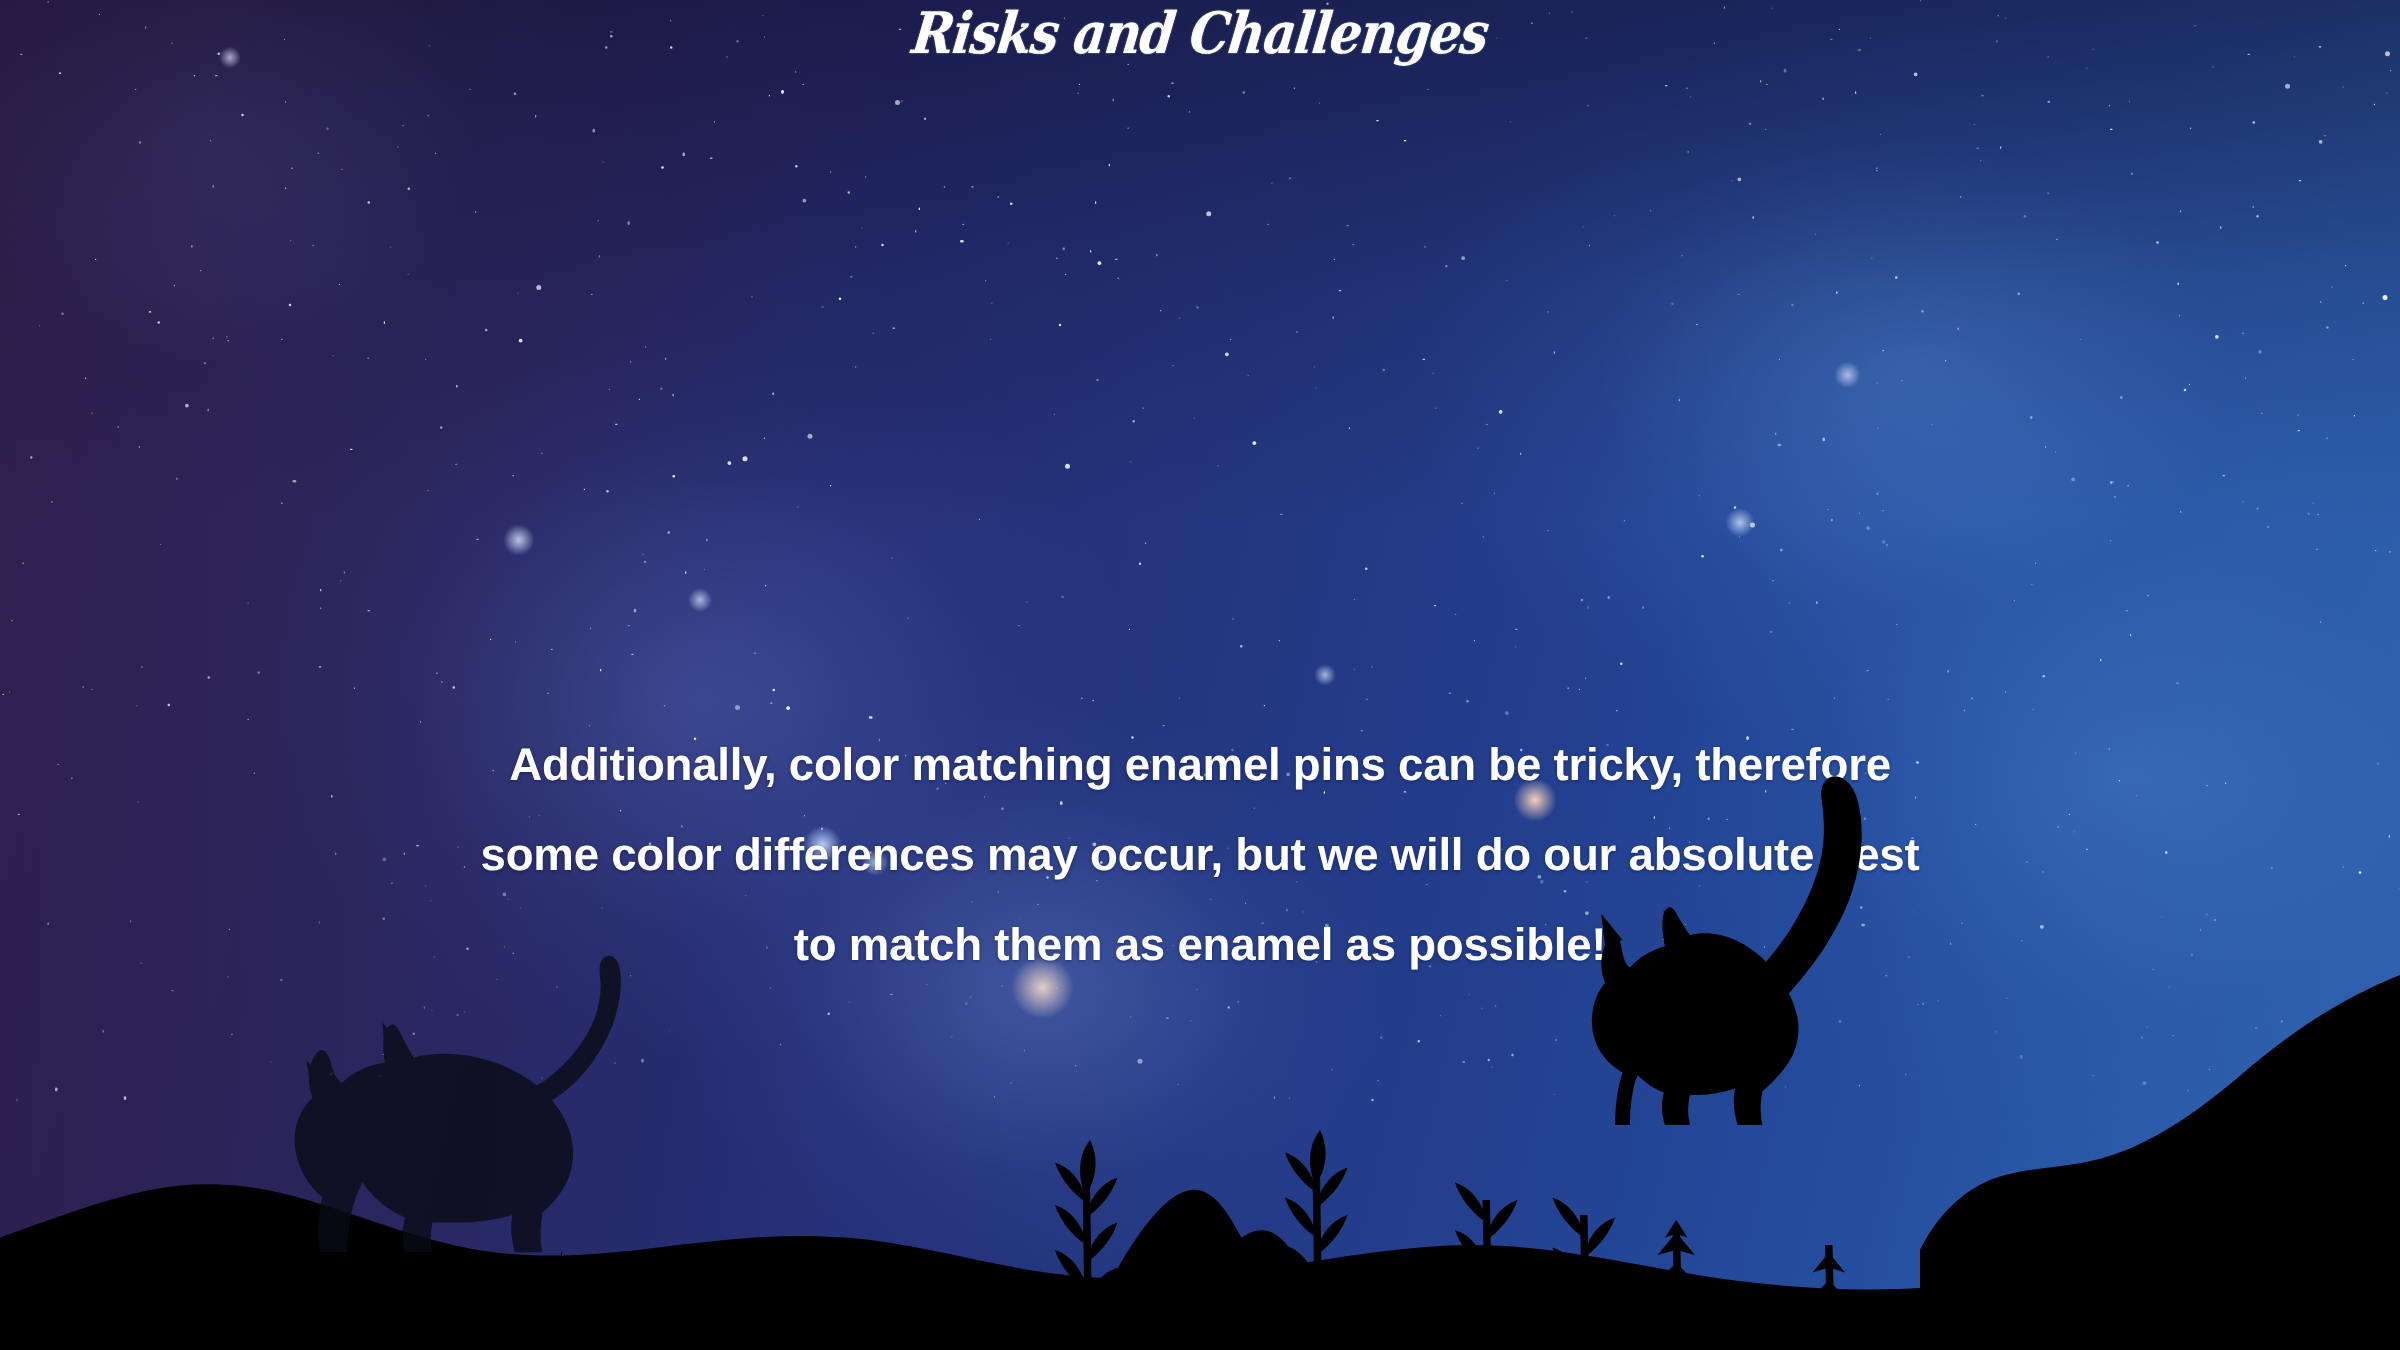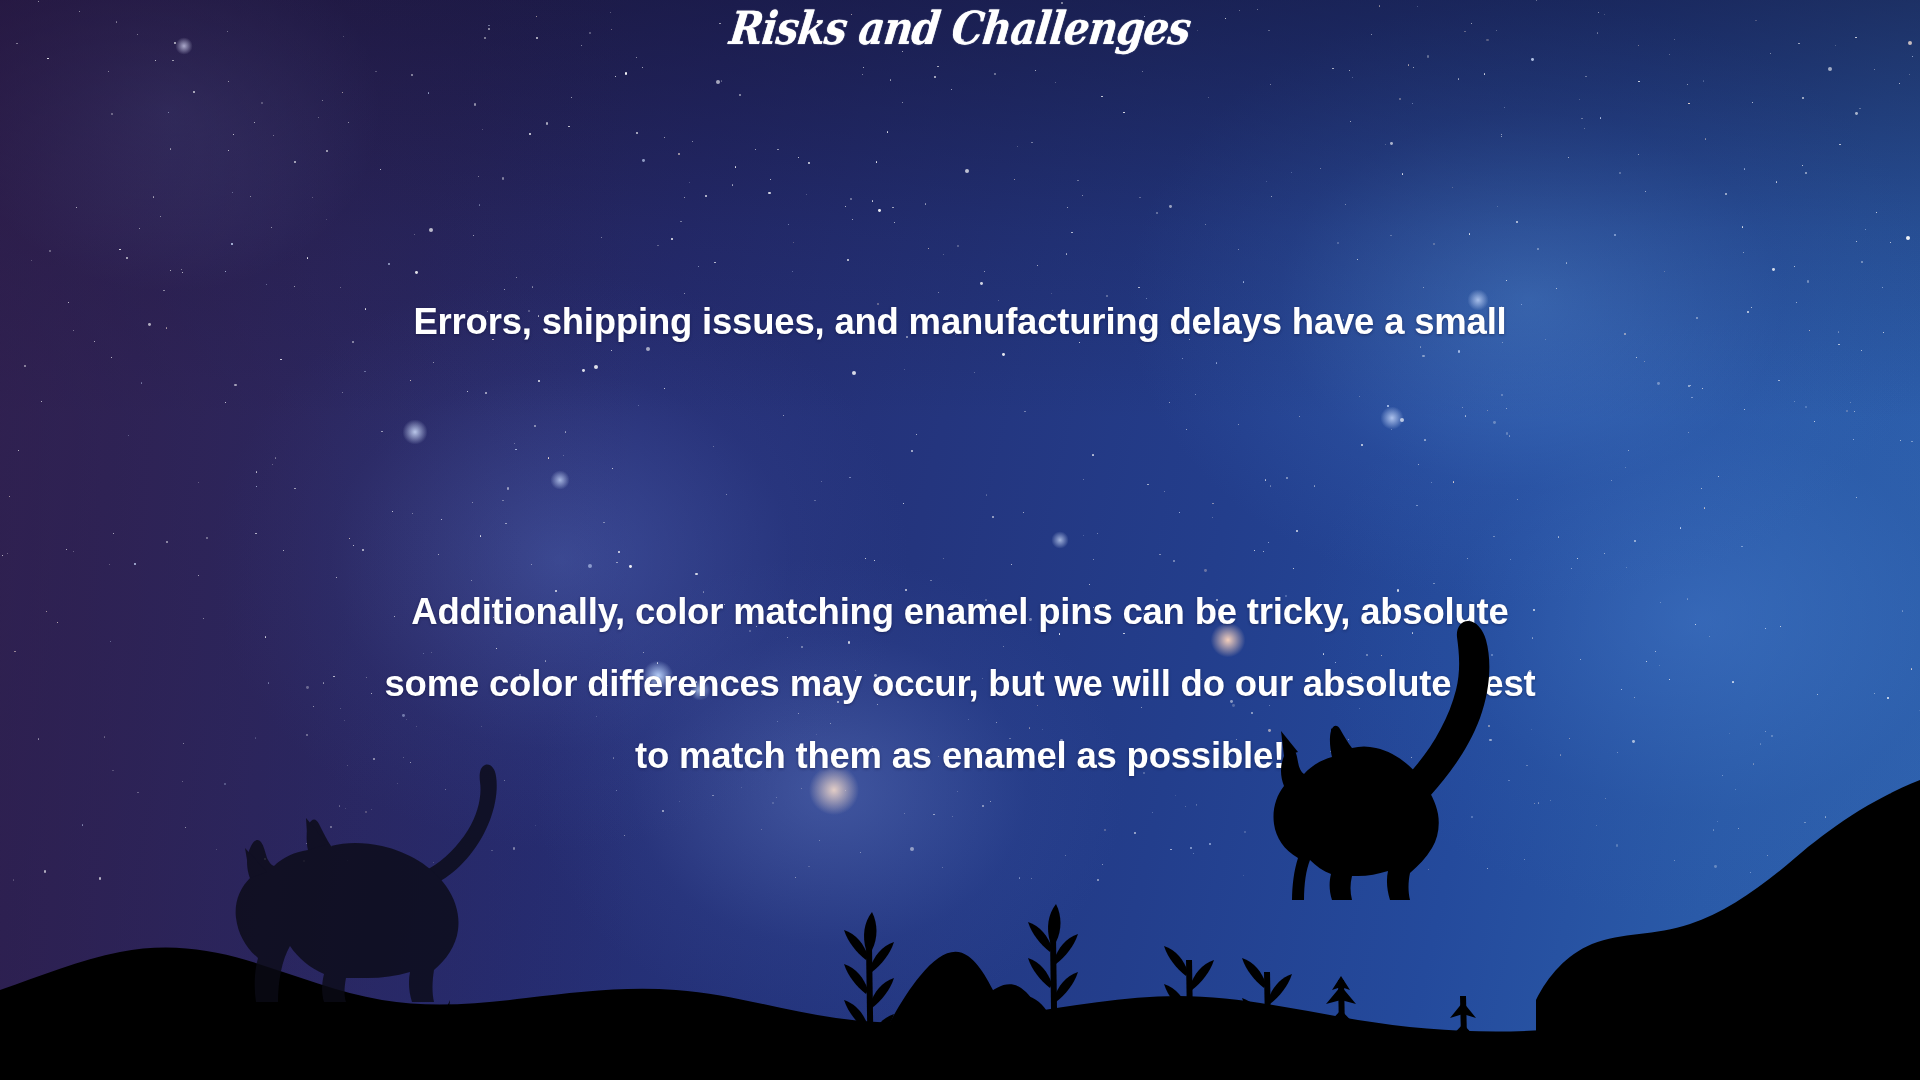--- a/index.html
+++ b/index.html
@@ -853,25 +853,24 @@
       <span class="glow" style="left:1051px;top:531px;width:18px;height:18px;background:radial-gradient(circle,rgba(215,230,255,.70) 0%, rgba(255,255,255,0) 68%);"></span>
       <span class="glow" style="left:175px;top:37px;width:18px;height:18px;background:radial-gradient(circle,rgba(225,225,255,.70) 0%, rgba(255,255,255,0) 68%);"></span>
       <span class="glow" style="left:1467px;top:289px;width:22px;height:22px;background:radial-gradient(circle,rgba(205,222,255,.75) 0%, rgba(255,255,255,0) 68%);"></span>
     </div>
 
   <div class="content">
 
     <div class="title" style="font-size: 40px;">Risks and Challenges</div>
 
     <div class="para para1" style="font-size: 36.5px;">
-      <span class="ln">Errors, shipping issues, and manufacturing delays have a small</span>
     </div>
 
     <div class="para para2" style="font-size: 36.5px;">
-      <span class="ln">Additionally, color matching enamel pins can be tricky, absolute</span>
+      <span class="ln">Additionally, color matching enamel pins can be tricky, therefore</span>
       <span class="ln">some color differences may occur, but we will do our absolute best</span>
       <span class="ln">to match them as enamel as possible!</span>
     </div>
 
   </div>
 
   <div class="cat-right">
     <svg viewBox="0 0 360 330" xmlns="http://www.w3.org/2000/svg">
       <g fill="#000">
 

